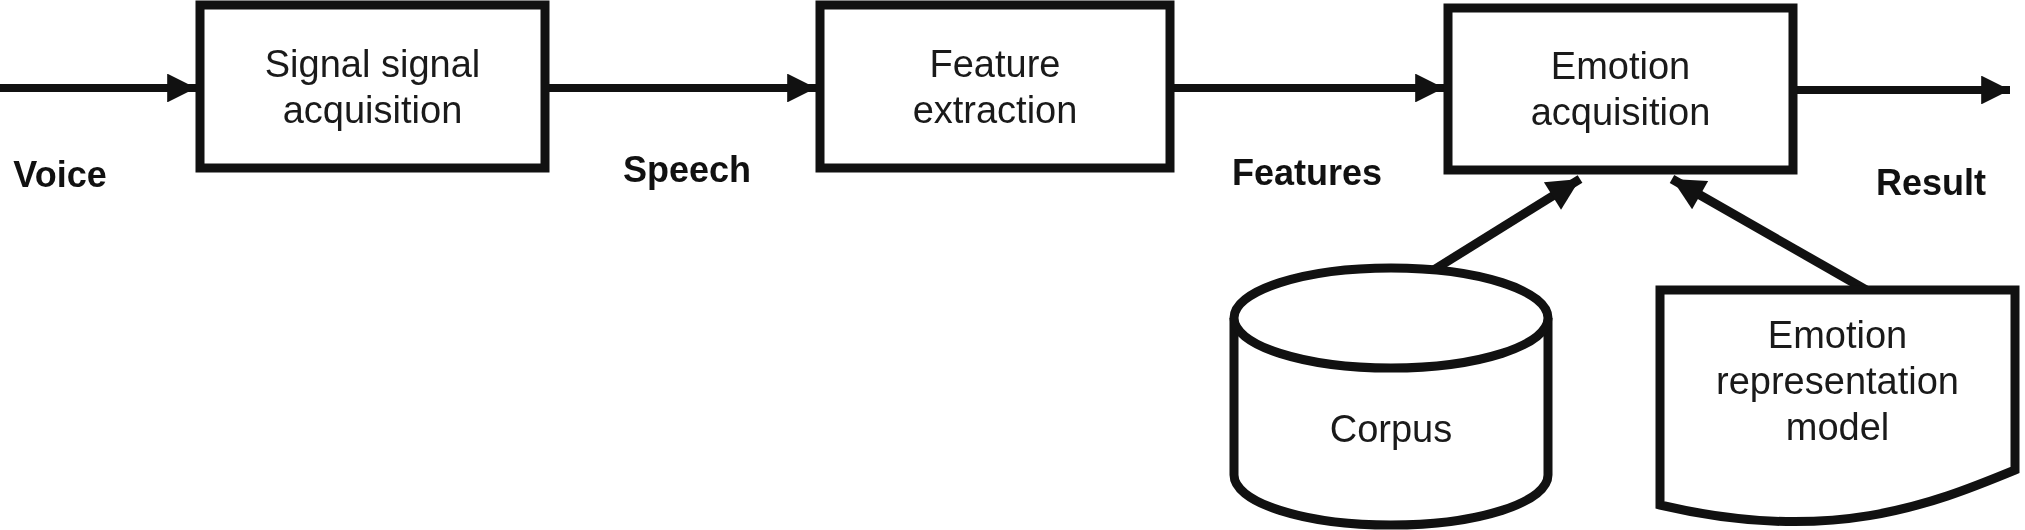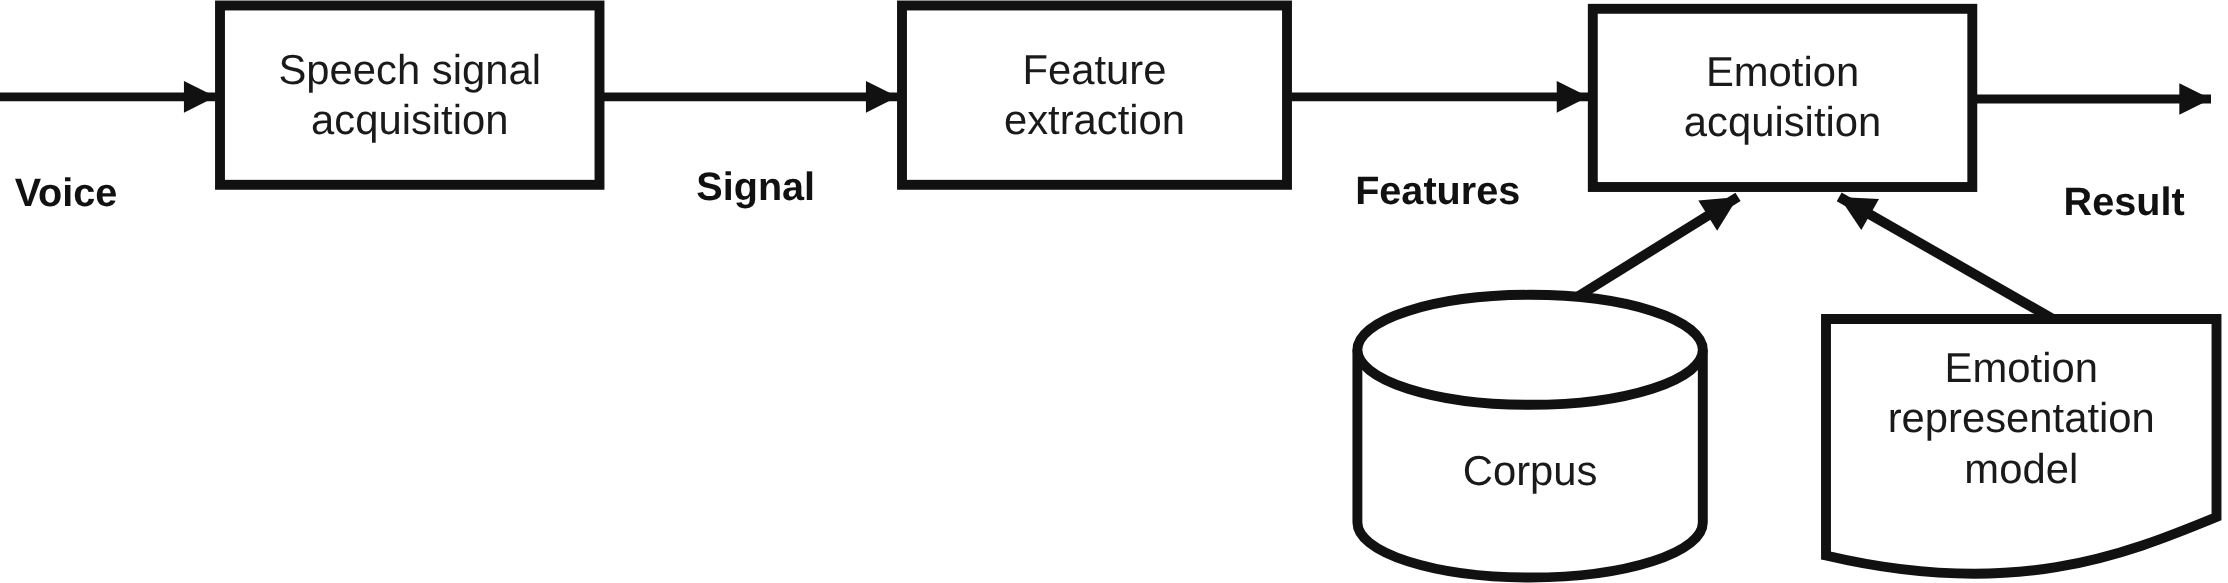--- a/index.html
+++ b/index.html
@@ -55,21 +55,21 @@
 
     <g>
       <path d="M 1234,318 L 1234,475 A 157,50 0 0 0 1548,475 L 1548,318" fill="#ffffff" stroke="#111111" stroke-width="9"></path>
       <ellipse cx="1391" cy="318" rx="157" ry="50" fill="#ffffff" stroke="#111111" stroke-width="9"></ellipse>
     </g>
 
     <path d="M 1660,290 L 2015,290 L 2015,470 C 1930,505 1830,545 1660,505 Z" fill="#ffffff" stroke="#111111" stroke-width="9"></path>
   </svg>
 
   <div class="node-text" style="left:204px; top:9px; width:337px; height:155px;">
-    <span>Speech signal</span>
+    <span>Signal signal</span>
     <span>acquisition</span>
   </div>
 
   <div class="node-text" style="left:824px; top:9px; width:342px; height:155px;border-radius:18px;">
     <span>Feature</span>
     <span>extraction</span>
   </div>
 
   <div class="node-text" style="left:1452px; top:12px; width:337px; height:154px;">
     <span>Emotion</span>
@@ -80,17 +80,17 @@
     <span>Corpus</span>
   </div>
 
   <div class="node-text" style="left:1660px; top:292px; width:355px; height:178px;">
     <span>Emotion</span>
     <span>representation</span>
     <span>model</span>
   </div>
 
   <div class="flow-label" style="left:60px;  top:163px;">Voice</div>
-  <div class="flow-label" style="left:687px; top:158px;">Signal</div>
+  <div class="flow-label" style="left:687px; top:158px;">Speech</div>
   <div class="flow-label" style="left:1307px; top:161px;text-align:center;">Features</div>
   <div class="flow-label" style="left:1931px; top:171px;">Result</div>
 
 </div>
 
 </body></html>

